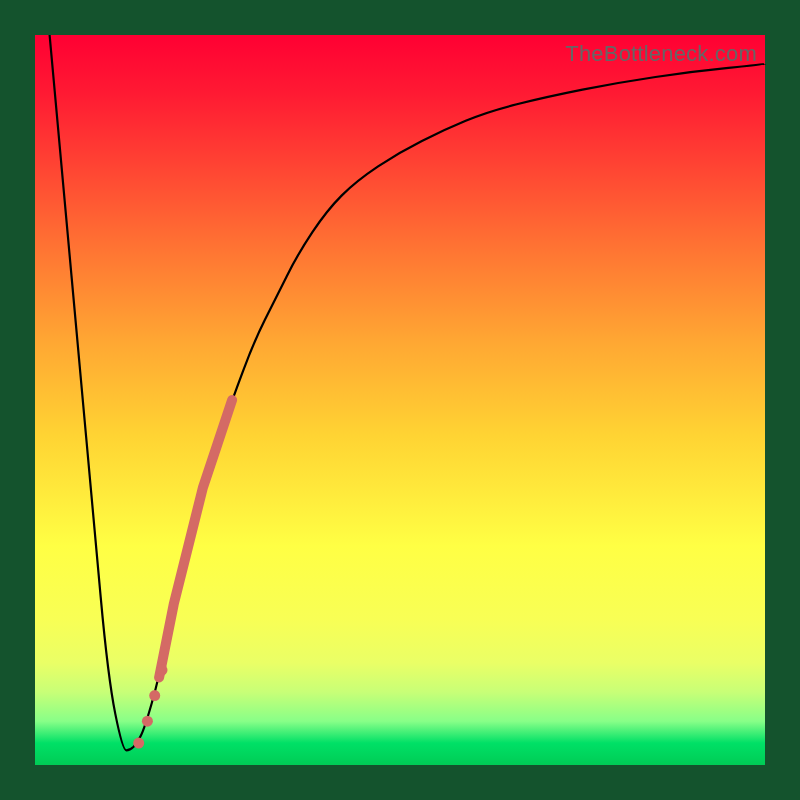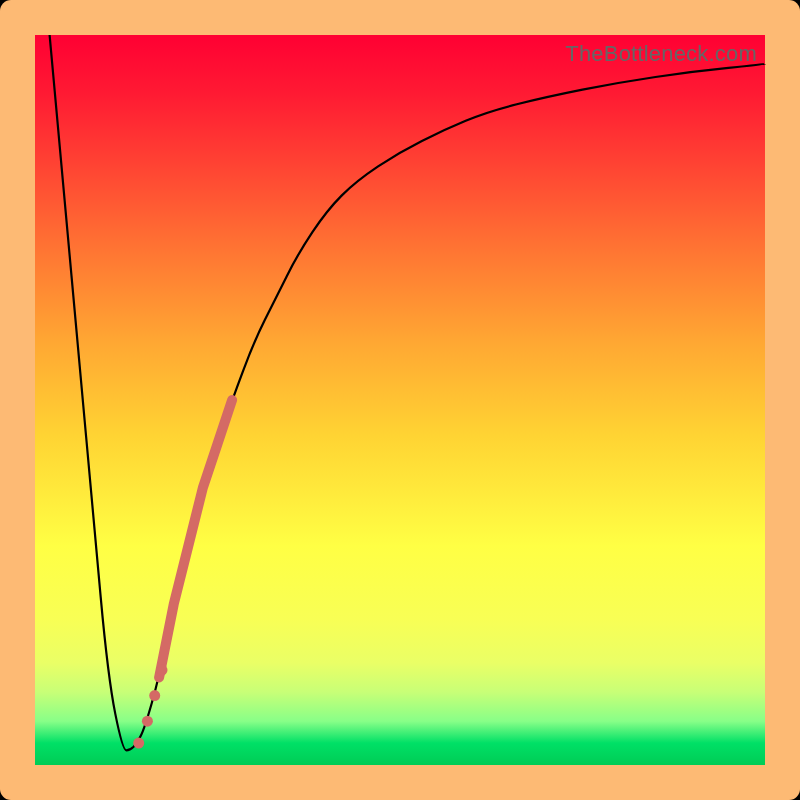--- a/index.html
+++ b/index.html
@@ -8,22 +8,21 @@
     width: 800px;
     height: 800px;
     overflow: hidden;
     background: #000;
     font-family: Arial, Helvetica, sans-serif;
   }
   .frame {
     position: relative;
     width: 800px;
     height: 800px;
-    background: #fdba74;
-    border-radius: 11px;
+    background: #14532d;
   }
   .plot {
     position: absolute;
     left: 35px;
     top: 35px;
     width: 730px;
     height: 730px;
     box-sizing: border-box;
     
     background: linear-gradient(

